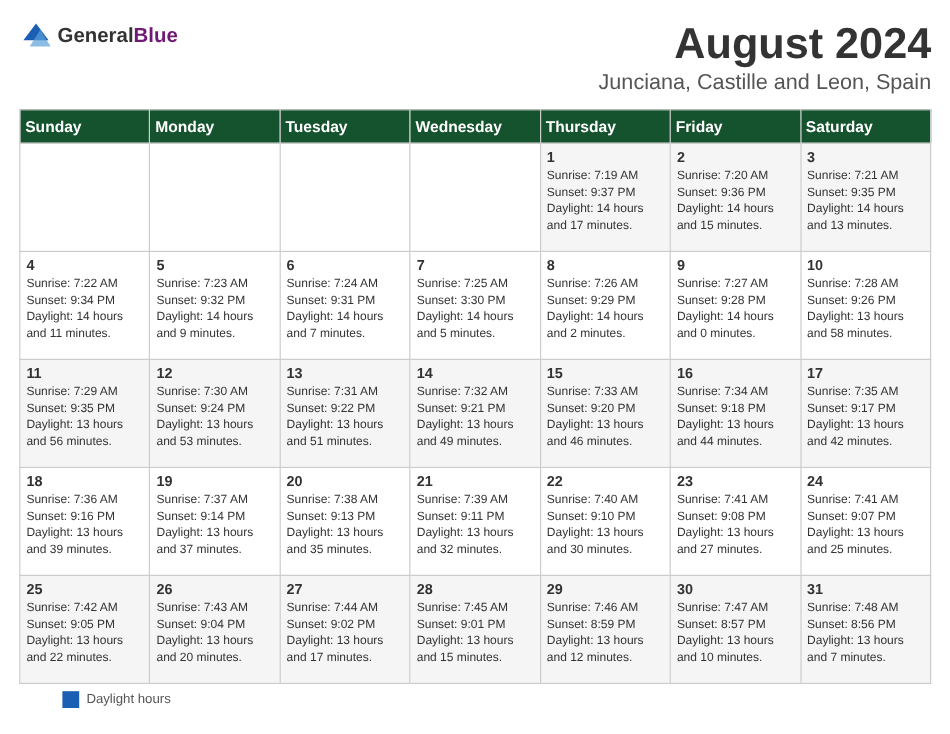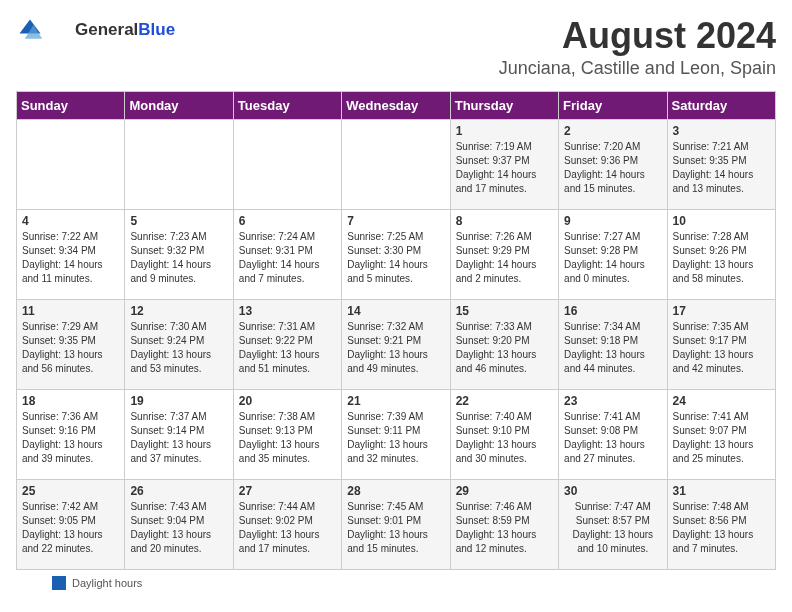--- a/index.html
+++ b/index.html
@@ -38,21 +38,21 @@
       font-size: 18px;
       color: #555;
       margin-top: 2px;
     }
     table {
       width: 100%;
       border-collapse: collapse;
       table-layout: fixed;
     }
     thead tr th {
-      background-color: #701a75;
+      background-color: #14532d;
       color: #fff;
       font-size: 13px;
       font-weight: bold;
       padding: 6px 4px;
       text-align: left;
       border: 1px solid #ccc;
     }
     tbody tr td {
       vertical-align: top;
       border: 1px solid #ccc;
@@ -102,21 +102,21 @@
 </head>
 <body>
 
 <div class="header-area">
   <div class="logo">
     <svg class="logo-icon" viewBox="0 0 32 32" xmlns="http://www.w3.org/2000/svg">
       <polygon points="16,4 28,20 4,20" fill="#1a5fb4"></polygon>
       <polygon points="20,10 30,26 10,26" fill="#5ba3d9" opacity="0.7"></polygon>
     </svg>
     <div>
-      <span style="font-size:17px;font-weight:bold;color:#333;margin-left:27px;">General</span><span style="font-size:17px;font-weight:bold;color:#1d4ed8;">Blue</span>
+      <span style="font-size:17px;font-weight:bold;color:#333;">General</span><span style="font-size:17px;font-weight:bold;color:#701a75;">Blue</span>
     </div>
   </div>
   <div class="title-area">
     <div class="calendar-title">August 2024</div>
     <div class="calendar-subtitle">Junciana, Castille and Leon, Spain</div>
   </div>
 </div>
 
 <table>
   <thead>
@@ -342,21 +342,21 @@
         </td>
         <td>
           <span class="day-number">29</span>
           <div class="day-info" style="white-space: pre-line;">Sunrise: 7:46 AM
 Sunset: 8:59 PM
 Daylight: 13 hours
 and 12 minutes.</div>
         </td>
         <td>
           <span class="day-number">30</span>
-          <div class="day-info" style="white-space: pre-line; text-align: center;">Sunrise: 7:47 AM
+          <div class="day-info" style="white-space: pre-line;">Sunrise: 7:47 AM
 Sunset: 8:57 PM
 Daylight: 13 hours
 and 10 minutes.</div>
         </td>
         <td>
           <span class="day-number">31</span>
           <div class="day-info" style="white-space: pre-line;">Sunrise: 7:48 AM
 Sunset: 8:56 PM
 Daylight: 13 hours
 and 7 minutes.</div>

